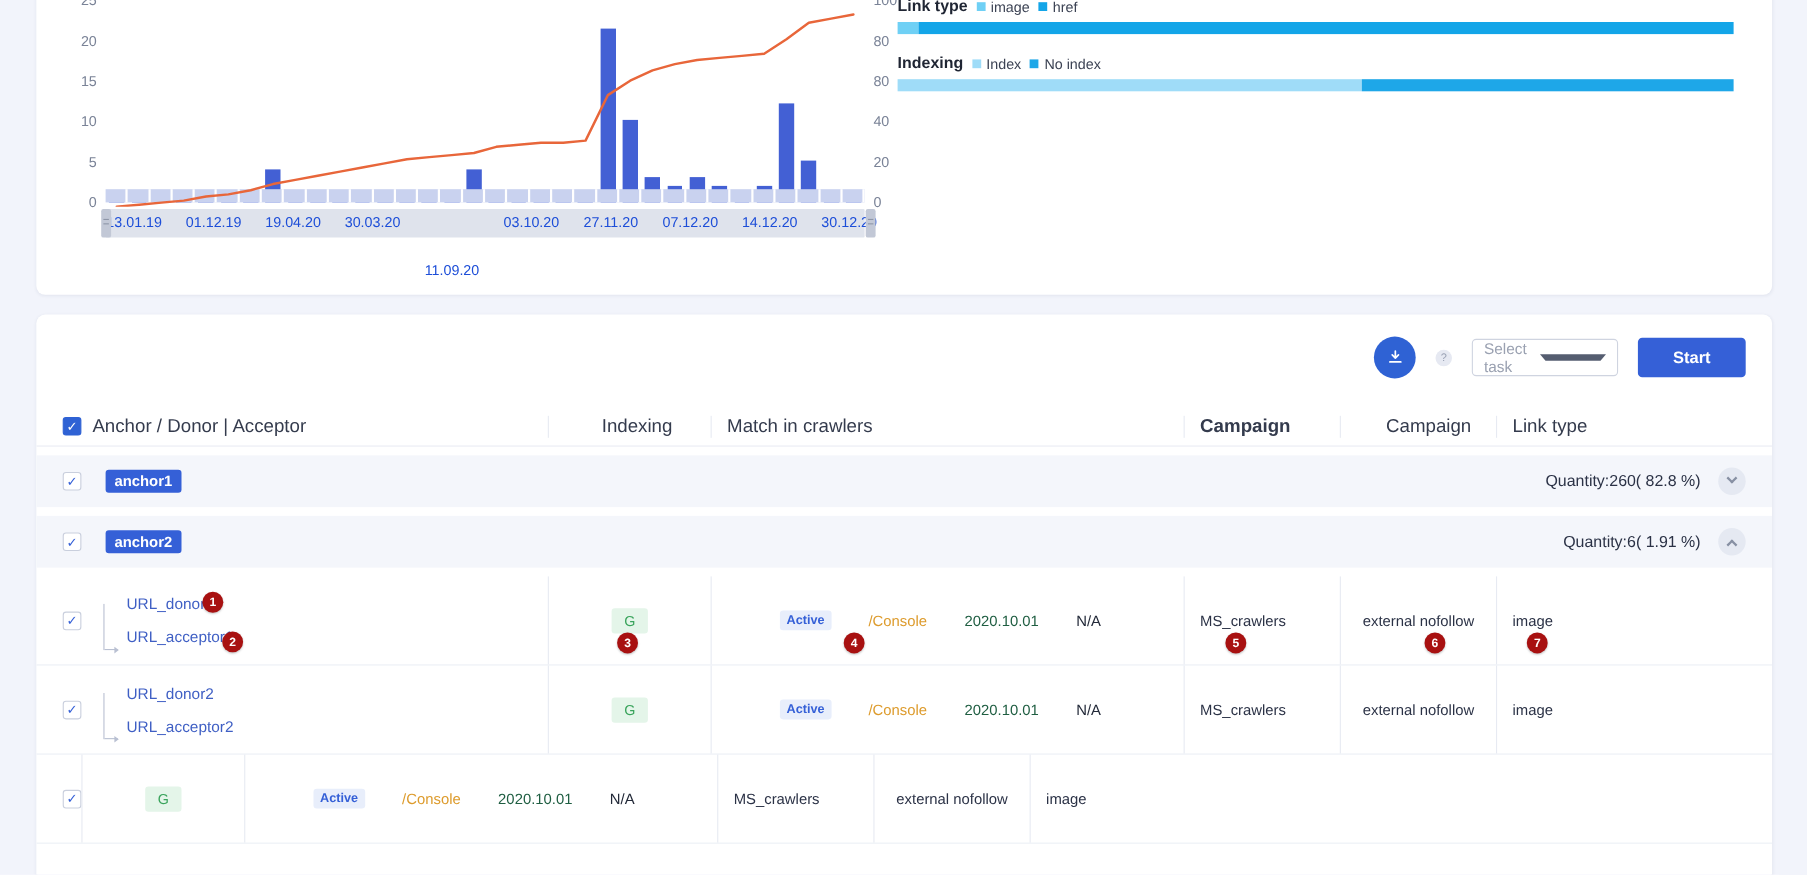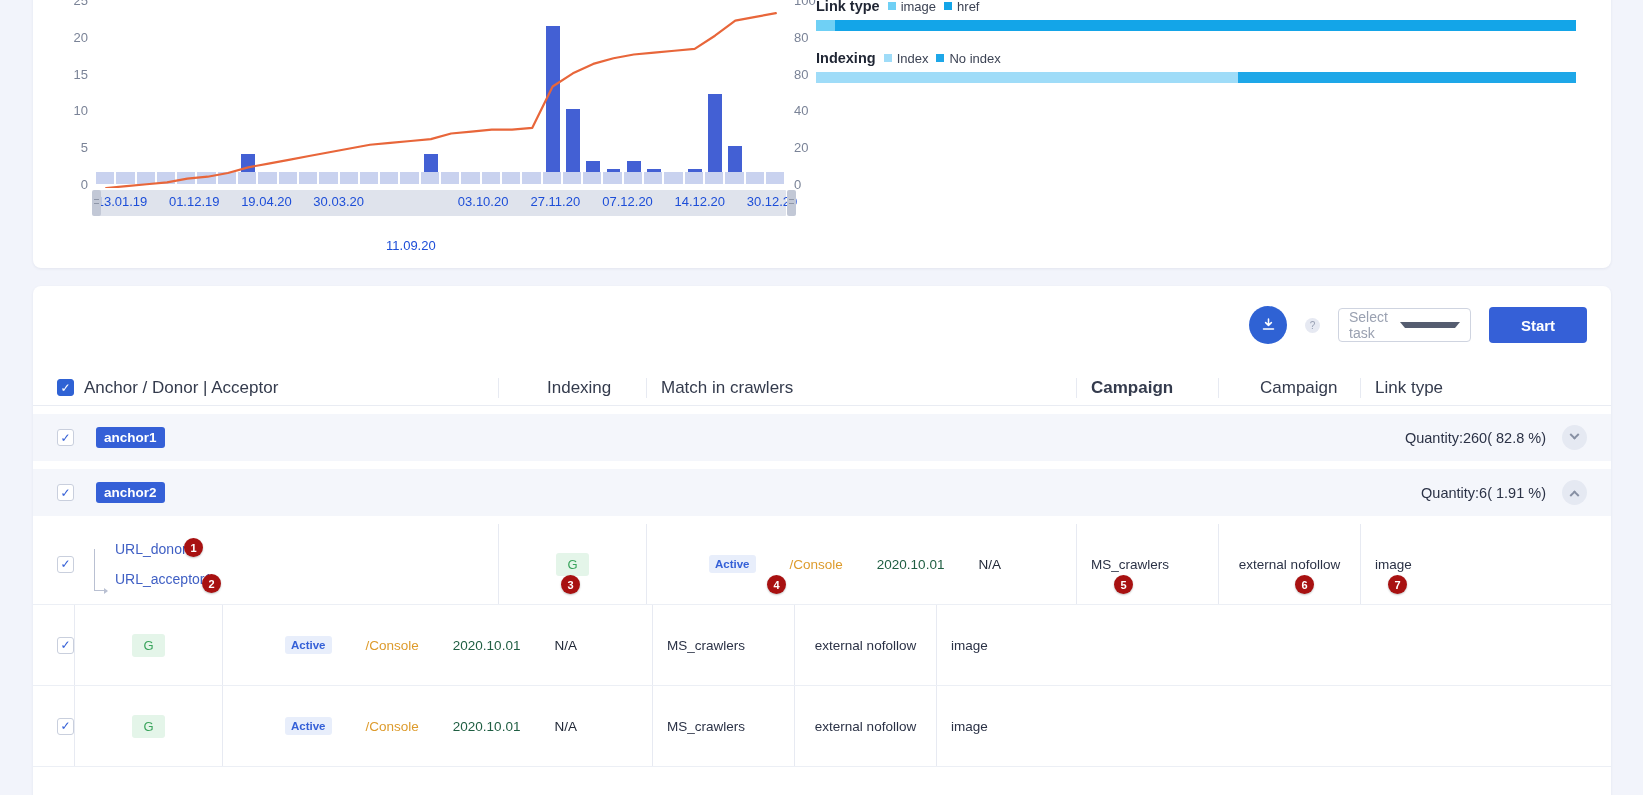--- a/index.html
+++ b/index.html
@@ -464,20 +464,29 @@
       <div class="col col-sep" style="width:140px; padding-left:14px;">
         <span class="plain">image</span>
         <span class="badge-num" style="left:27px; top:51px;">7</span>
       </div>
     </div>
 
     <div class="data-row">
       <div class="cb light">
           <span class="chk">✓</span>
         </div>
+      <div class="col" style="width:424px;">
+        <div class="urlcell">
+          <span class="tree">
+              <span class="arrowhead"></span>
+            </span>
+          <a class="url donor">URL_donor2</a>
+          <a class="url">URL_acceptor2</a>
+        </div>
+      </div>
       <div class="col col-sep" style="width:148px; justify-content:center;">
         <span class="g-badge">G</span>
       </div>
       <div class="col col-sep" style="width:430px; padding-left:62px; gap:34px;">
         <span class="active-badge">Active</span>
         <span class="console-txt">/Console</span>
         <span class="date-txt">2020.10.01</span>
         <span class="na-txt">N/A</span>
       </div>
       <div class="col col-sep" style="width:142px; padding-left:14px;">

